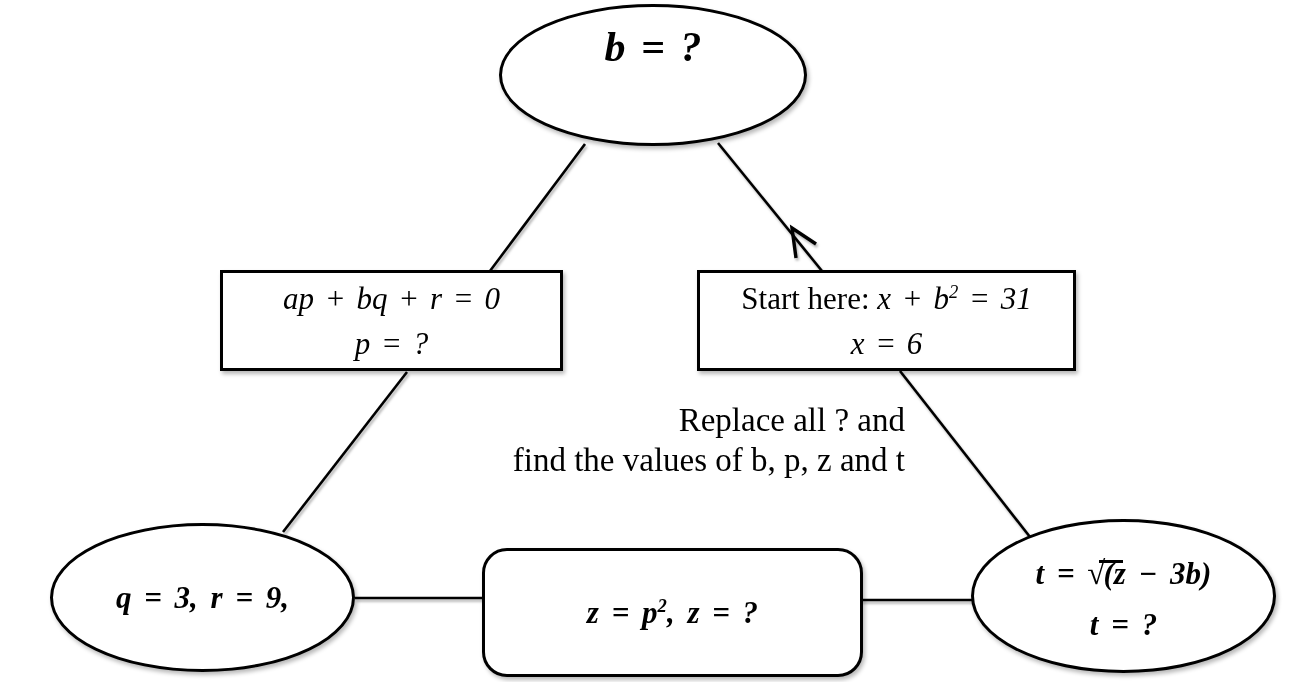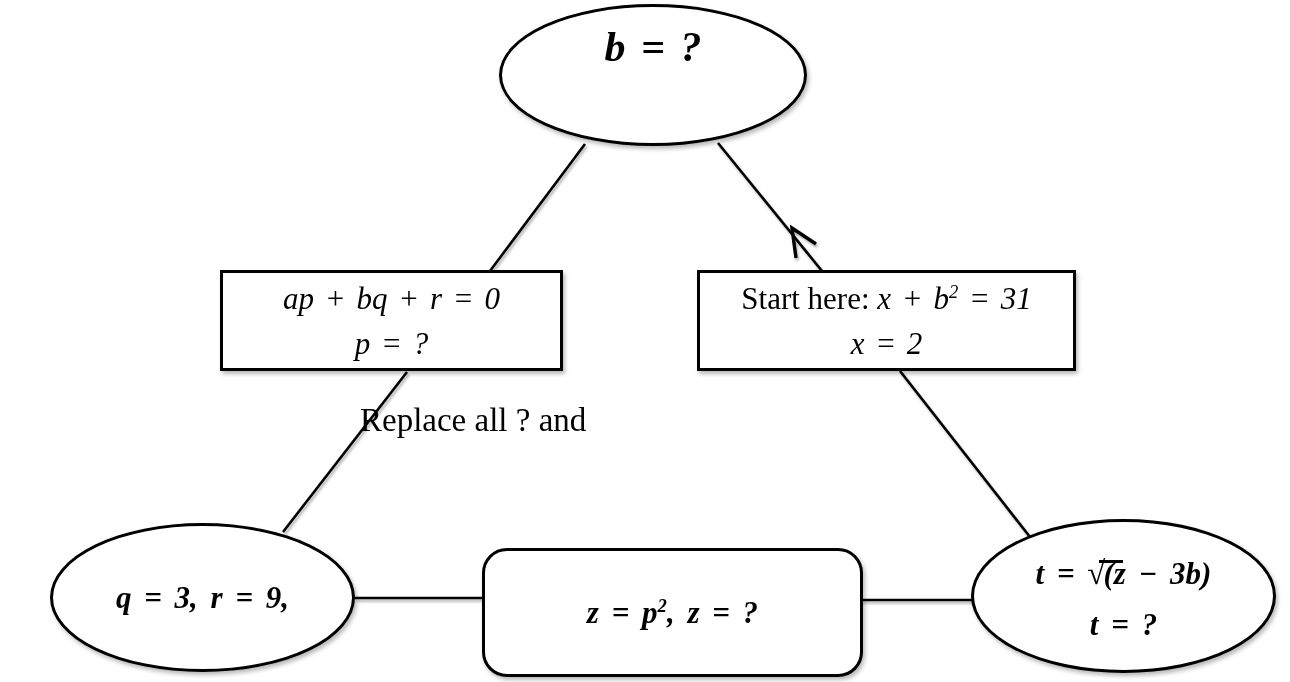--- a/index.html
+++ b/index.html
@@ -25,21 +25,21 @@
   .root .bar{position:absolute;left:-4px;top:4px;width:106%;height:3px;background:#000;}
   .radical{font-style:normal;font-size:1.06em;letter-spacing:-2px;}
   
   .node-top{font-size:42px;justify-content:flex-start;padding-top:16px;}
   .node-rect-left{font-size:31px;line-height:45px;}
   .node-rect-right{font-size:31px;line-height:45px;}
   .node-rect-center{font-size:31px;}
   .node-ell-bl{font-size:31px;line-height:64px;text-align:right;}
   .node-ell-br{font-size:31px;line-height:51px;padding-top:6px;}
   .instruction{
-    position:absolute;left:360px;top:400px;width:545px;text-align:left;
+    position:absolute;left:360px;top:400px;width:545px;text-align:right;
     font-size:33px;line-height:40px;font-style:normal;
   }
 </style>
 </head>
 <body>
 
 <div class="canvas">
 
   <svg class="connectors" viewBox="0 0 1290 682" xmlns="http://www.w3.org/2000/svg">
     <defs>
@@ -62,25 +62,26 @@
     <div class="line">b = ?</div>
   </div>
 
   <div class="node node-rect-left italic" style="left:220px;top:270px;width:343px;height:101px;">
     <div class="line">ap + bq + r = 0</div>
     <div class="line">p = ?</div>
   </div>
 
   <div class="node node-rect-right" style="left:697px;top:270px;width:379px;height:101px;">
     <div class="line"><span class="upright">Start here: </span><span class="italic">x + b</span><span class="sup italic">2</span><span class="italic"> = 31</span></div>
-    <div class="line italic">x = 2</div>
+    <div class="line italic">x = 6</div>
   </div>
 
   <div class="instruction">
     <div class="line">Replace all ? and</div>
+    <div class="line">find the values of b, p, z and t</div>
   </div>
 
   <div class="node ellipse node-ell-bl math" style="left:50px;top:523px;width:305px;height:149px;">
     <div class="line">q = 3, r = 9,</div>
   </div>
 
   <div class="node node-rect-center math" style="left:482px;top:548px;width:381px;height:129px;border-radius:25px;">
     <div class="line"><span>z =  p</span><span class="sup">2</span><span>,  z = ?</span></div>
   </div>
 

